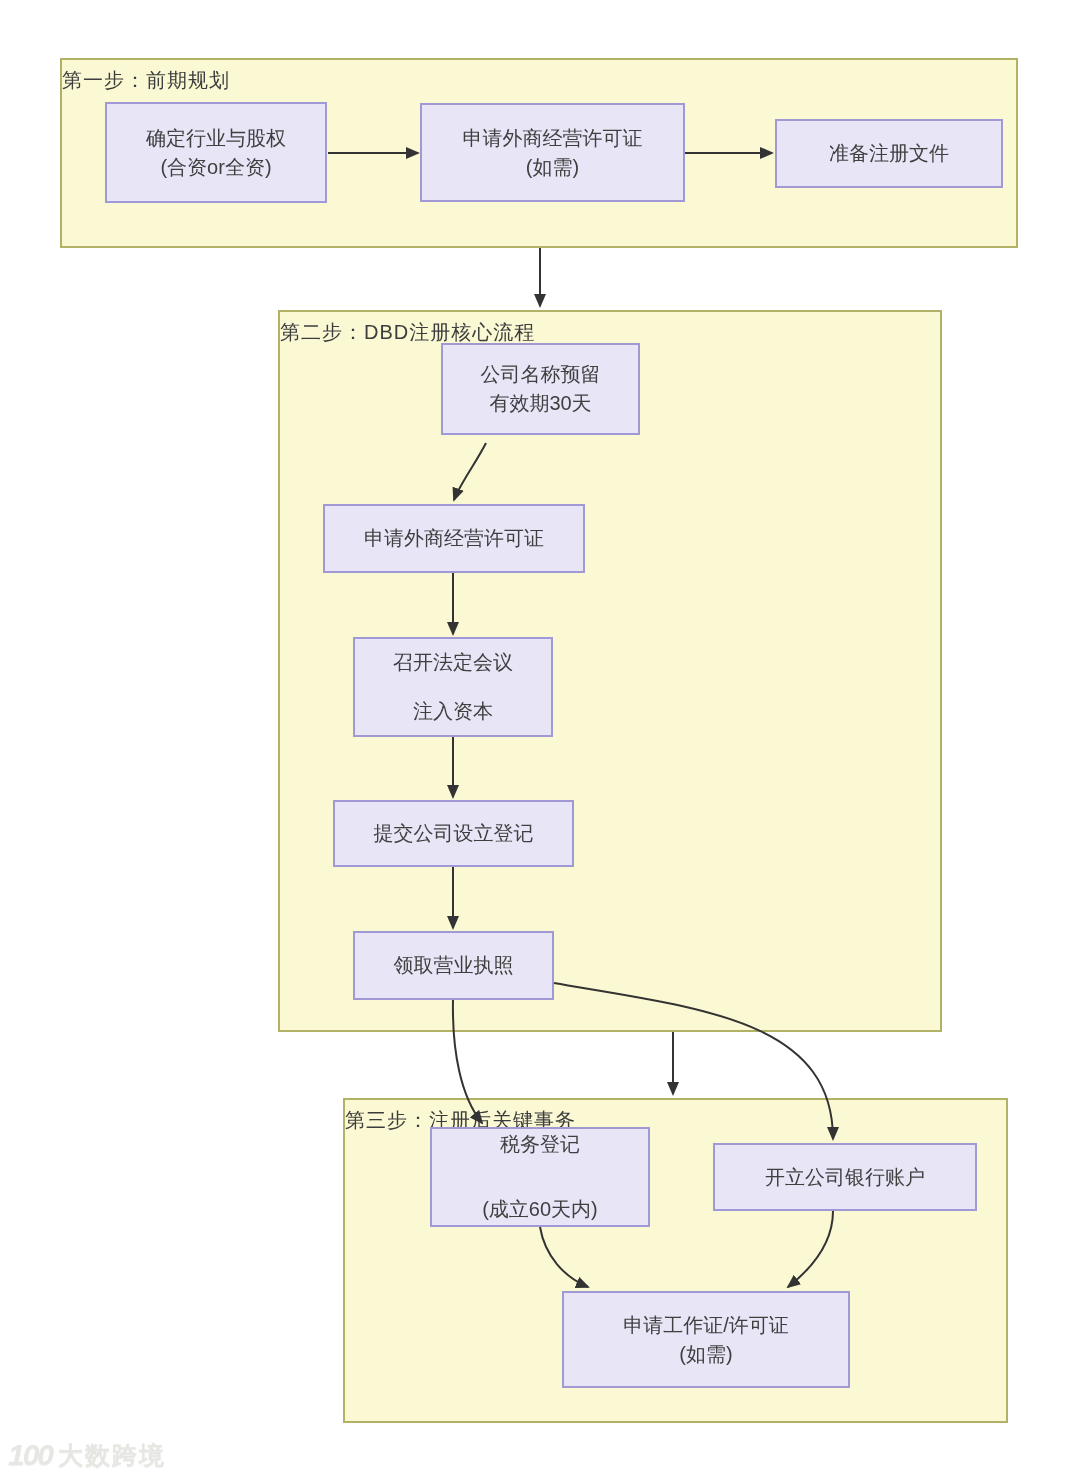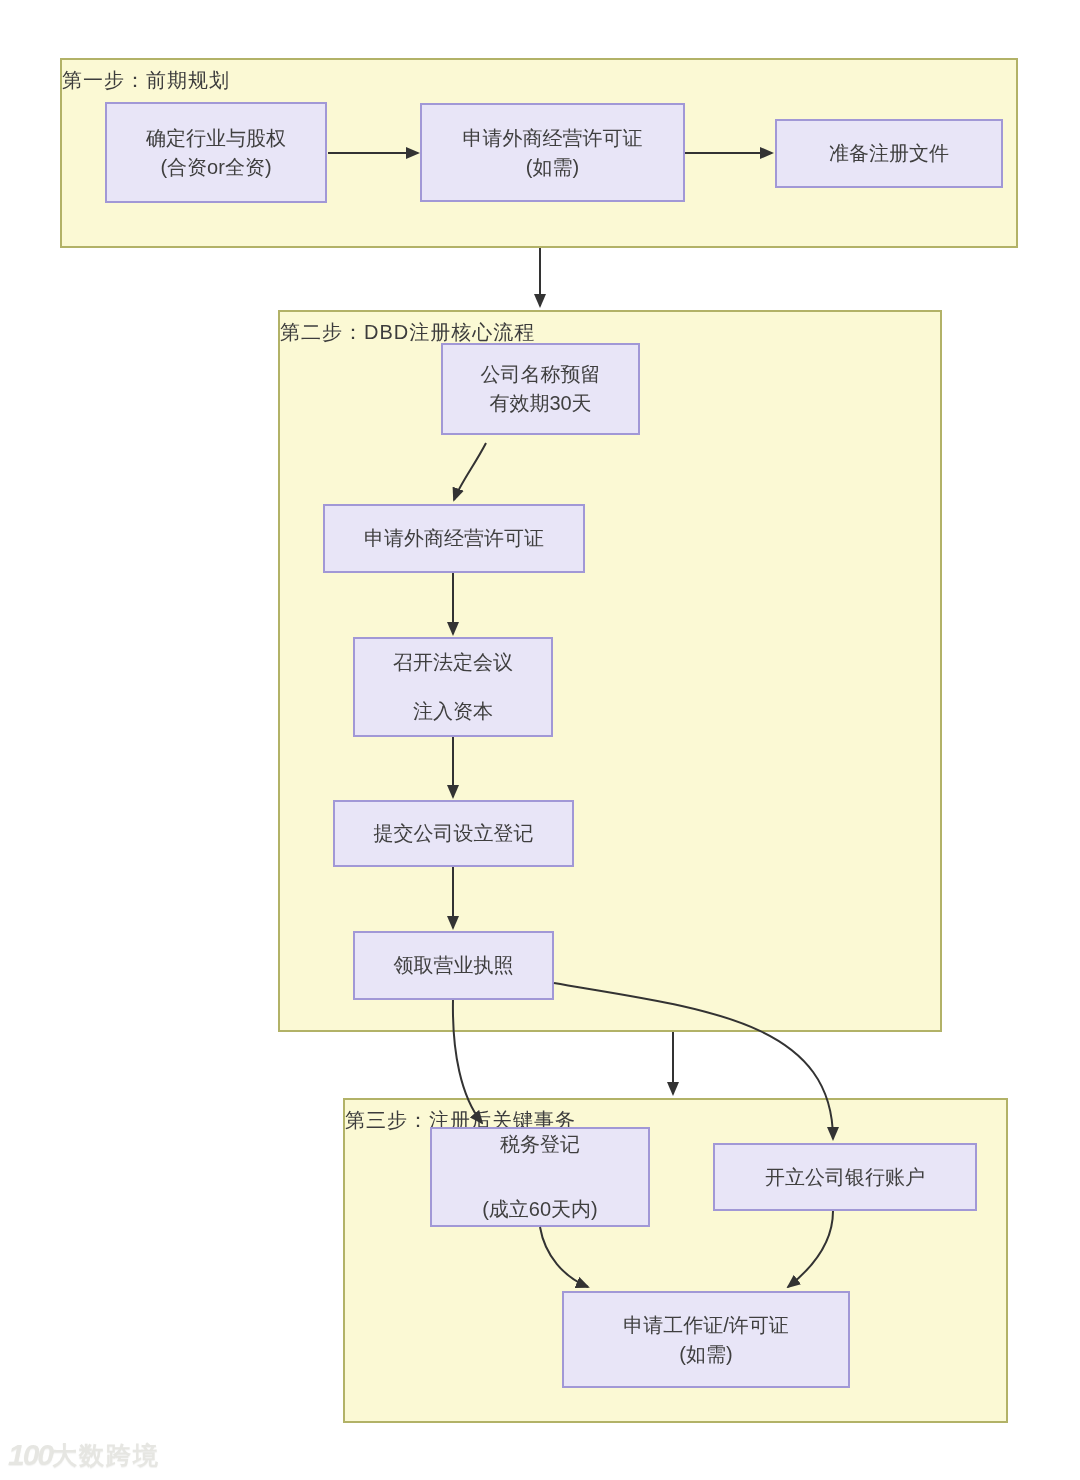--- a/index.html
+++ b/index.html
@@ -49,20 +49,21 @@
   #edge-layer path.edge {
     fill: none;
     stroke: #333333;
     stroke-width: 2;
   }
   .watermark {
     position: absolute;
     left: 8px; top: 1438px;
     display: flex;
     align-items: center;
+    gap: 6px;
     color: #e6e6e2;
     z-index: 1;
     text-shadow: 0 1px 1px rgba(120,120,110,0.10);
     user-select: none;
   }
   .watermark .logo {
     font-size: 30px;
     font-style: italic;
     font-weight: bold;
     letter-spacing: -2px;

